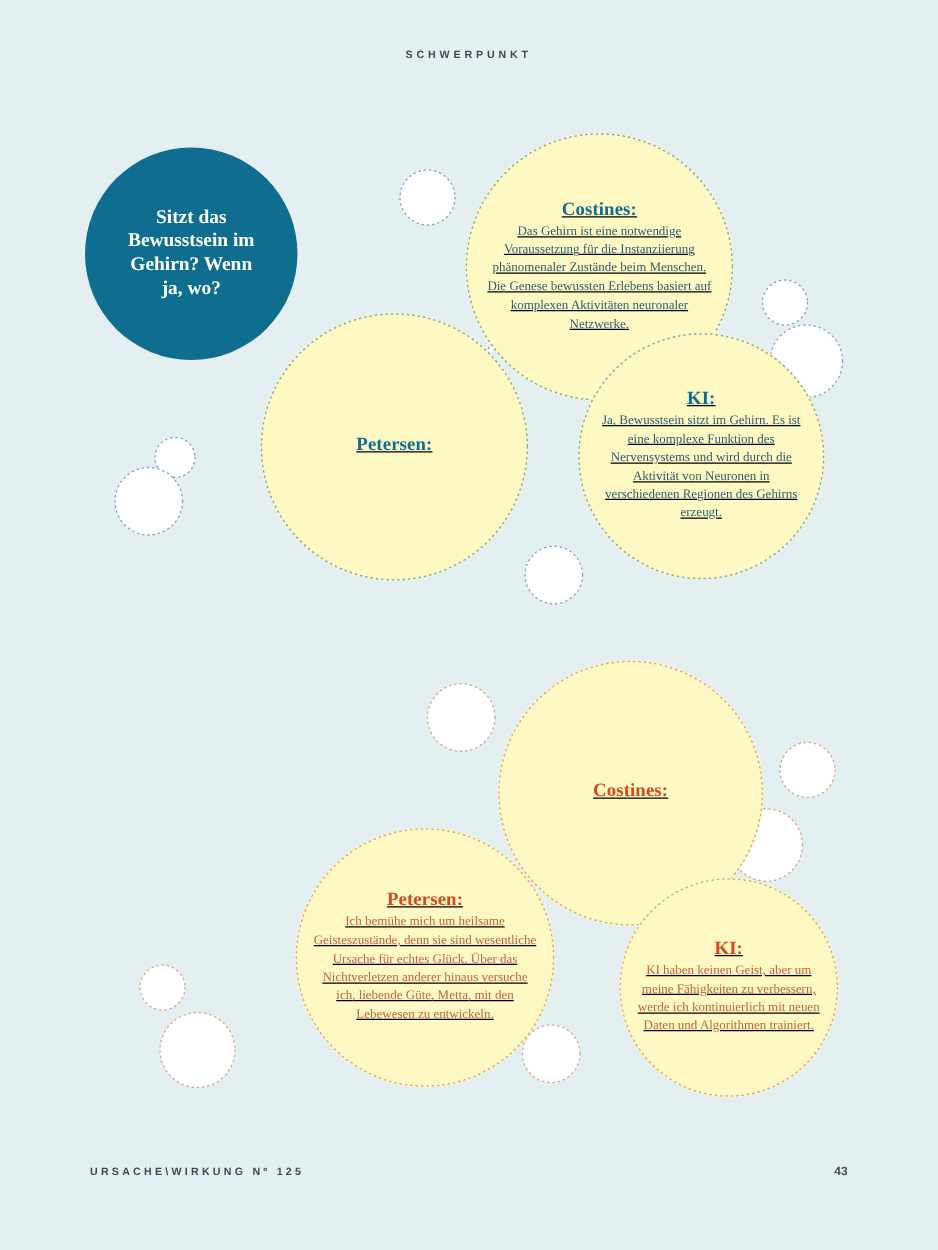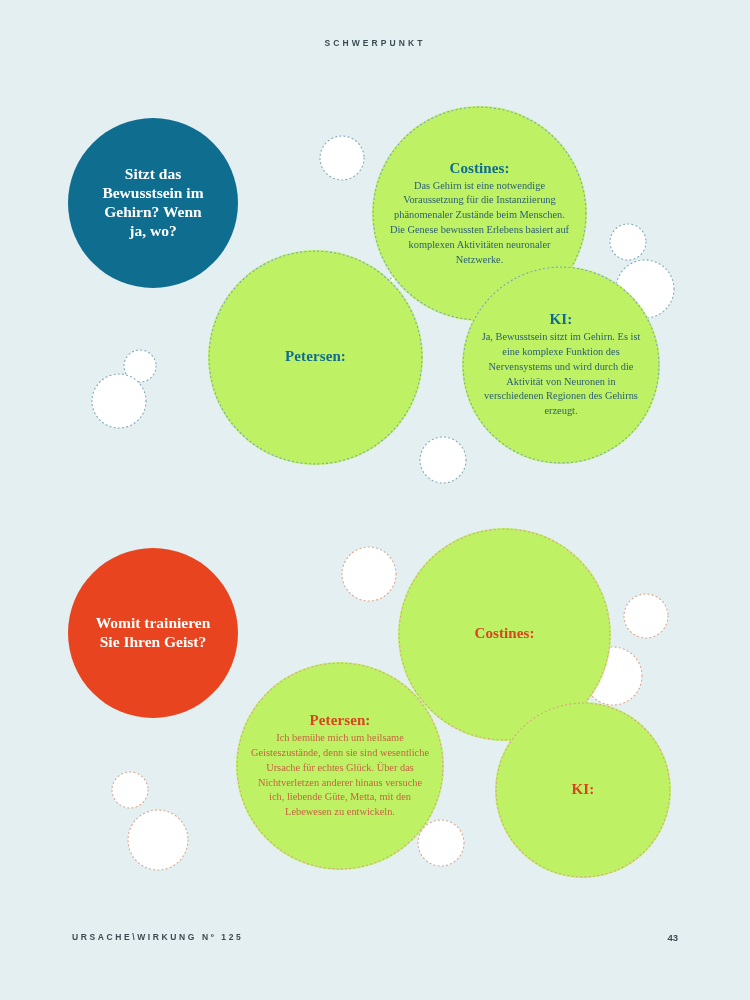--- a/index.html
+++ b/index.html
@@ -96,26 +96,27 @@
     width: 170px;
     height: 170px;
     background: #e8441f;
     font-size: 15.5px;
   }
 
   
   .bubble {
     position: absolute;
     border-radius: 50%;
-    background: #bef264;
+    background: #fef9c3;
     display: flex;
     align-items: center;
     justify-content: center;
     box-sizing: border-box;
     text-align: center;
+    text-decoration: underline;
   }
   .bubble .bubble-inner {
     padding: 0 14px;
     width: 100%;
     box-sizing: border-box;
   }
   .bubble .speaker {
     display: block;
     font-weight: 700;
     font-size: 15px;
@@ -224,23 +225,20 @@
   <svg class="tail" style="left:110px; top:770px; width:40px; height:40px;">
     <circle cx="20" cy="20" r="18" fill="#ffffff" stroke="#dba48c" stroke-width="1.1" stroke-dasharray="1 3.2" stroke-linecap="round"></circle>
   </svg>
   <svg class="tail" style="left:126px; top:808px; width:64px; height:64px;">
     <circle cx="32" cy="32" r="30" fill="#ffffff" stroke="#dba48c" stroke-width="1.1" stroke-dasharray="1 3.2" stroke-linecap="round"></circle>
   </svg>
   <svg class="tail" style="left:416px; top:818px; width:50px; height:50px;">
     <circle cx="25" cy="25" r="23" fill="#ffffff" stroke="#dba48c" stroke-width="1.1" stroke-dasharray="1 3.2" stroke-linecap="round"></circle>
   </svg>
 
-  <div class="q-circle q-orange">
-    <span class="q-text">Womit trainieren Sie Ihren Geist?</span>
-  </div>
 
   <div class="bubble theme-orange" style="left:398px; top:528px; width:213px; height:213px;">
     <svg class="ring" viewBox="0 0 213 213">
       <circle cx="106.5" cy="106.5" r="105.4" fill="none" stroke="#dba48c" stroke-width="1.2" stroke-dasharray="1 3.3" stroke-linecap="round"></circle>
     </svg>
     <div class="bubble-inner">
       <span class="speaker">Costines:</span>
     </div>
   </div>
 
@@ -253,19 +251,20 @@
       <span class="body-text">Ich bemühe mich um heilsame Geisteszustände, denn sie sind wesentliche Ursache für echtes Glück. Über das Nichtverletzen anderer hinaus versuche ich, liebende Güte, Metta, mit den Lebewesen zu entwickeln.</span>
     </div>
   </div>
 
   <div class="bubble theme-orange" style="left:495px; top:702px; width:176px; height:176px;">
     <svg class="ring" viewBox="0 0 176 176">
       <circle cx="88" cy="88" r="86.9" fill="none" stroke="#dba48c" stroke-width="1.2" stroke-dasharray="1 3.3" stroke-linecap="round"></circle>
     </svg>
     <div class="bubble-inner">
       <span class="speaker">KI:</span>
+      <span class="body-text">KI haben keinen Geist, aber um meine Fähigkeiten zu verbessern, werde ich kontinuierlich mit neuen Daten und Algorithmen trainiert.</span>
     </div>
   </div>
 
   <div class="footer-left">Ursache\Wirkung Nº 125</div>
   <div class="footer-right">43</div>
 
 </div>
 
 </body></html>

